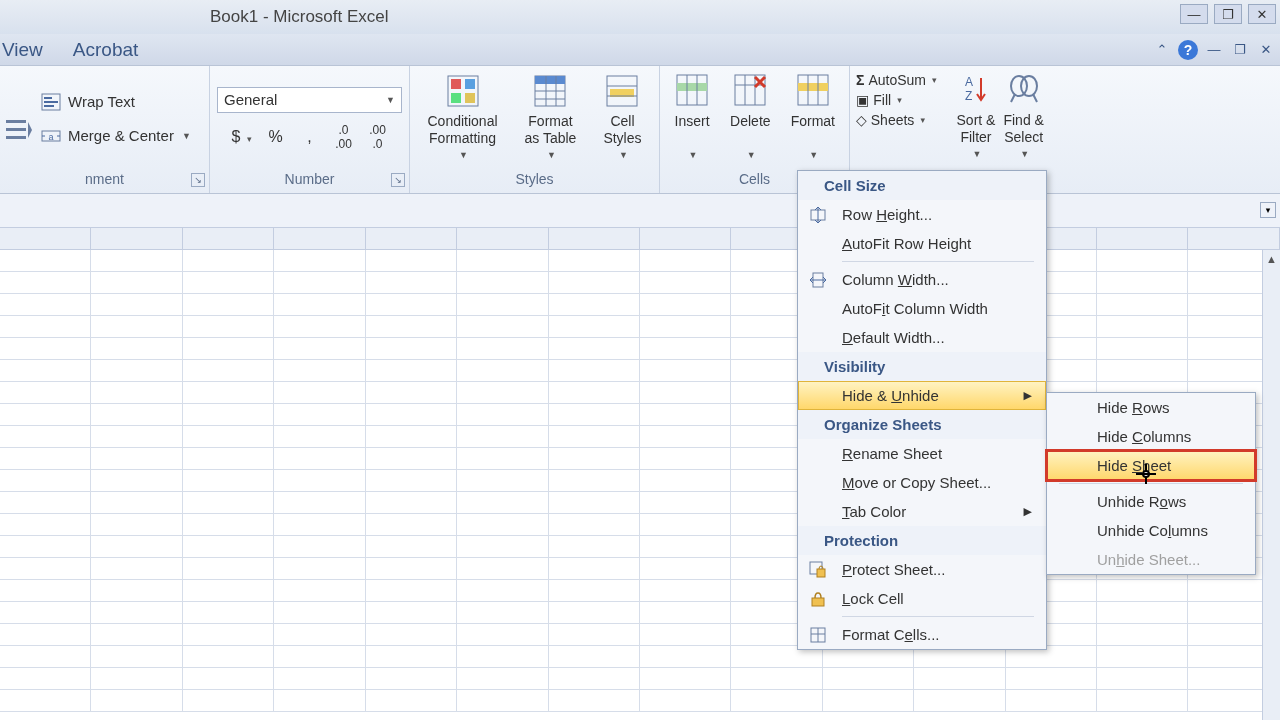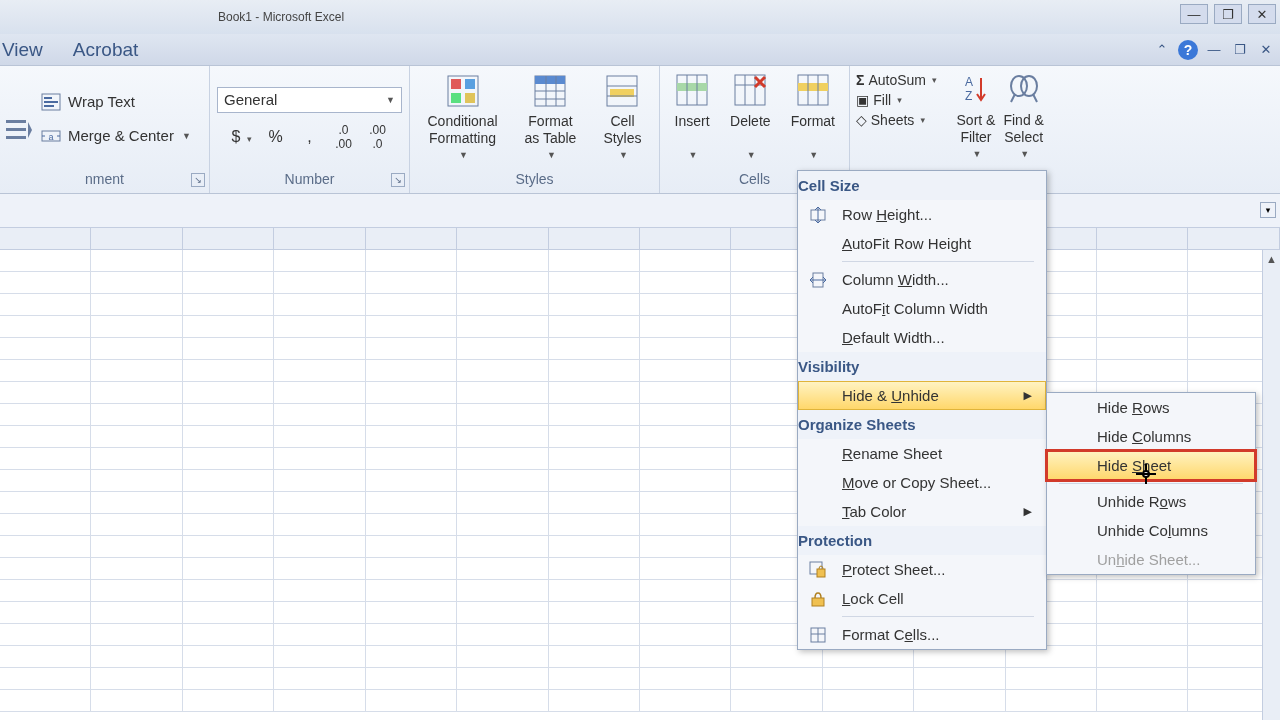--- a/index.html
+++ b/index.html
@@ -1,20 +1,20 @@
 <!DOCTYPE html>
 <html><head>
 <meta charset="utf-8">
 <style>
   * { box-sizing: border-box; margin: 0; padding: 0; font-family: "Segoe UI", Tahoma, sans-serif; }
   body { background: #fff; width: 1280px; height: 720px; overflow: hidden; position: relative; }
   
   
   .title-bar { height: 34px; background: linear-gradient(#e8edf4, #d8e1ee); display: flex; align-items: center; position: relative; }
-  .title-bar .title { position: absolute; left: 210px; font-size: 12px; color: #444; margin-left: 8px; }
+  .title-bar .title { position: absolute; left: 210px; font-size: 17px; color: #444; }
   .title-bar .controls { position: absolute; right: 4px; top: 4px; display: flex; gap: 6px; }
   .title-bar .controls .win-btn { width: 28px; height: 20px; background: #d4dced; border:1px solid #9aaac2; display:flex; align-items:center; justify-content:center; font-size:13px; color:#333; }
   
   
   .tabs-row { height: 32px; background: linear-gradient(#dfe6f1, #cfd8e8); display: flex; align-items: center; justify-content: space-between; border-bottom: 1px solid #b9c4d6; }
   .tabs-row .tabs { display:flex; gap: 30px; padding-left: 2px; }
   .tabs-row .tab { font-size: 19px; color: #3a5785; cursor: pointer; }
   .tabs-row .right-icons { display:flex; gap:6px; padding-right:4px; align-items:center;}
   .tabs-row .right-icons .ri { width:20px; height:18px; display:flex; align-items:center; justify-content:center; font-size:13px; color:#3a5785;}
   .help-circle{ width:20px; height:20px; border-radius:50%; background:#3b78d8; color:#fff; font-weight:bold; text-align:center; line-height:20px; font-size:14px;}
@@ -68,21 +68,21 @@
   
   .formula-area { position:absolute; top:194px; left:0; right:0; height:34px; background:#eef2f9; border-bottom:1px solid #c3cde0;}
   .formula-area .fx-dd { position:absolute; right:4px; top:8px; width:16px; height:16px; border:1px solid #9aaac2; font-size:9px; text-align:center; line-height:14px;}
   
   
   .vscroll { position:absolute; right:0; top:250px; width:18px; bottom:0; background:#e9eef6; border-left:1px solid #c3cde0;}
   .vscroll .arrow { height:18px; text-align:center; font-size:11px; line-height:18px; color:#555;}
   
   
   .menu { position:absolute; background:#f4f6fa; border:1px solid #9aaac2; box-shadow:2px 2px 6px rgba(0,0,0,0.25); font-size:15px; color:#333; }
-  .menu .header { font-weight:bold; color:#3a5785; padding:6px 0; background:#eef2f9; }
+  .menu .header { font-weight:bold; color:#3a5785; padding:6px 26px; background:#eef2f9; }
   .menu .item { padding:6px 14px 6px 44px; position:relative; display:flex; align-items:center; justify-content:space-between; }
   .menu .item .micon { position:absolute; left:10px; width:20px; height:20px; display:flex; align-items:center; justify-content:center;}
   .menu .sep { height:1px; background:#d0d7e4; margin:3px 12px 3px 44px; }
   .menu .item.hover { background: linear-gradient(#fff3c2, #ffd76b); border:1px solid #e0b43a; padding:5px 13px 5px 43px;}
   .menu .item .sub-arrow { font-size:11px; color:#333; }
   .menu .item.disabled { color:#a0a0a0; }
   .menu1 { left:797px; top:170px; width:250px; }
   .menu2 { left:1046px; top:392px; width:210px; }
   .menu2 .item { padding-left:50px; }
   .menu2 .item.highlight { background: linear-gradient(#fff3c2, #ffd76b); outline:3px solid #d23a2a; outline-offset:-1px; }

